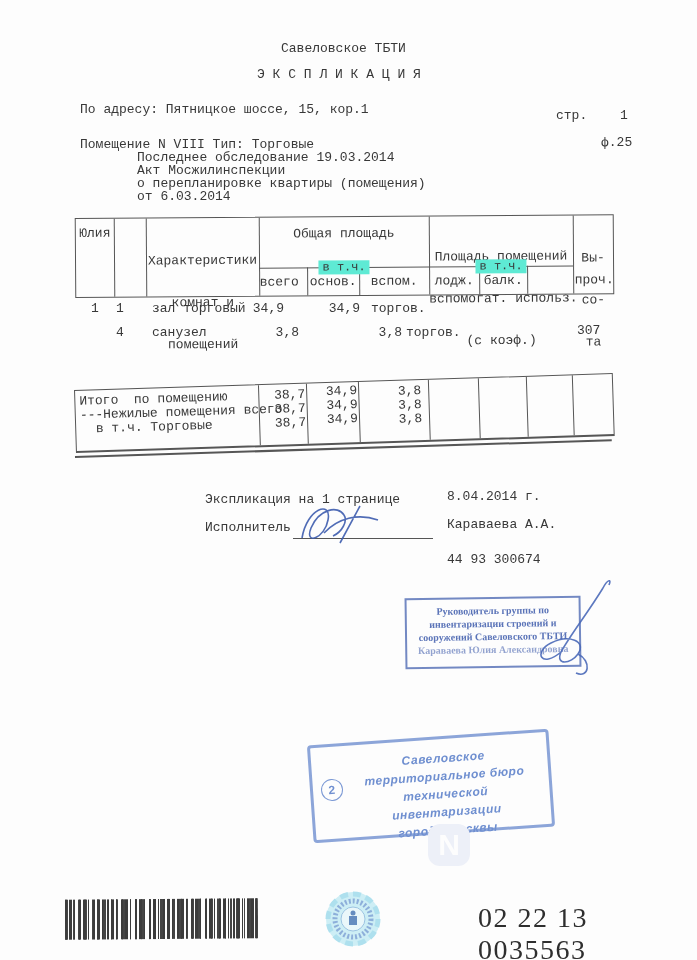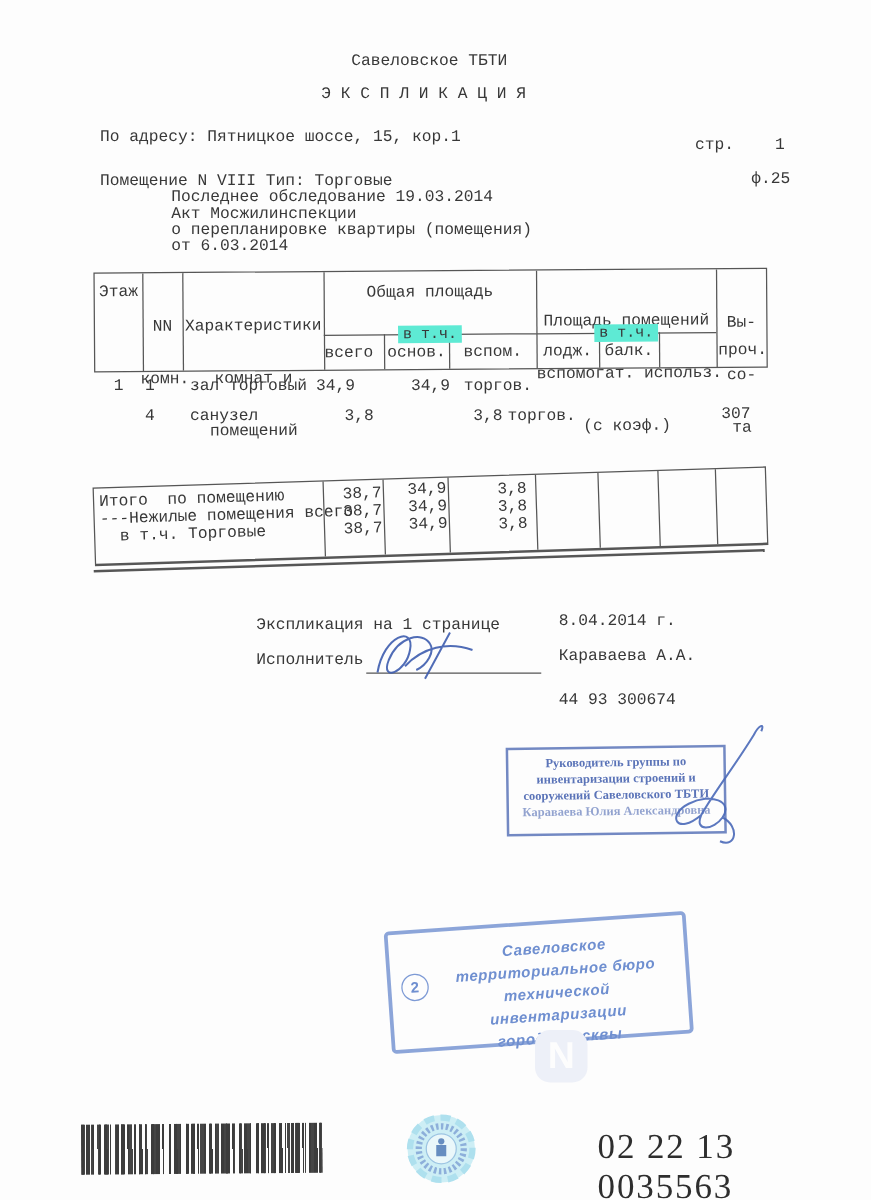--- a/index.html
+++ b/index.html
@@ -54,25 +54,21 @@
   <div class="vline" style="left:38px;top:0;height:78px;"></div>
   <div class="vline" style="left:70px;top:0;height:78px;"></div>
   <div class="vline" style="left:183px;top:0;height:78px;"></div>
   <div class="vline" style="left:353px;top:0;height:78px;"></div>
   <div class="vline" style="left:497px;top:0;height:78px;"></div>
   <div class="vline" style="left:231px;top:50px;height:28px;"></div>
   <div class="vline" style="left:283px;top:50px;height:28px;"></div>
   <div class="vline" style="left:403px;top:50px;height:28px;"></div>
   <div class="vline" style="left:451px;top:50px;height:28px;"></div>
 
-  <div class="abs mono ctr" style="left:0;top:8px;width:38px;">Этаж</div>
-  <div class="abs mono ctr" style="left:36px;top:8px;width:36px;">
-    <div>NN</div>
-    <div>комн.</div>
-  </div>
+  <div class="abs mono ctr" style="left:0;top:8px;width:38px;">Юлия</div>
   <div class="abs mono ctr" style="left:70px;top:8px;width:113px;">
     <div>Характеристики</div>
     <div>комнат и</div>
     <div>помещений</div>
   </div>
   <div class="abs mono ctr" style="left:183px;top:10px;width:170px;">Общая площадь</div>
   <div class="abs mono ctr" style="left:353px;top:6px;width:144px;">
     <div>Площадь помещений</div>
     <div>вспомогат. использ.</div>
     <div>(с коэф.)</div>

